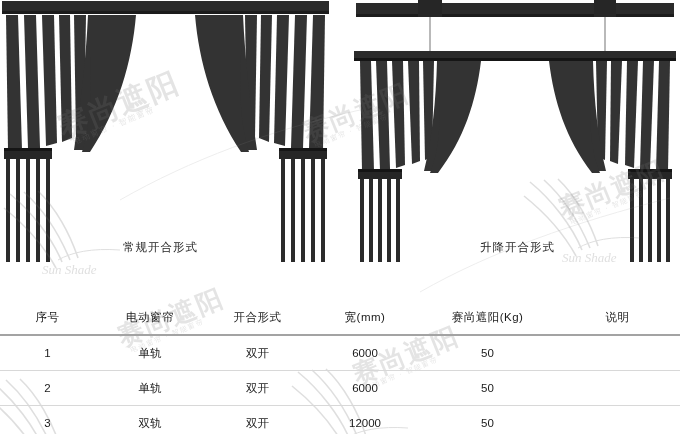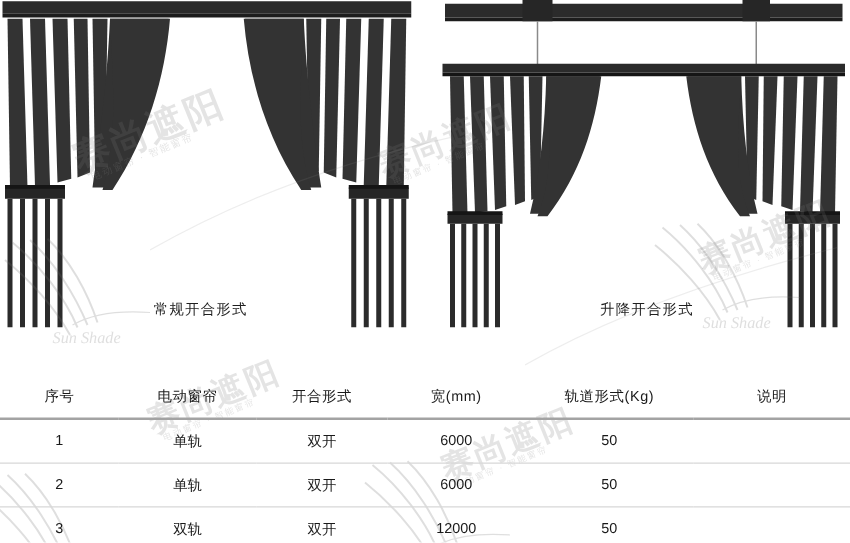--- a/index.html
+++ b/index.html
@@ -310,21 +310,21 @@
       <col class="col-width">
         <col class="col-load">
         <col class="col-note">
     </colgroup>
     <thead>
       <tr>
         <th>序号</th>
         <th>电动窗帘</th>
         <th>开合形式</th>
         <th>宽(mm)</th>
-        <th>轨道形式(Kg)</th>
+        <th>赛尚遮阳(Kg)</th>
         <th>说明</th>
       </tr>
     </thead>
     <tbody>
       <tr>
         <td>1</td>
         <td>单轨</td>
         <td>双开</td>
         <td>6000</td>
         <td>50</td>

